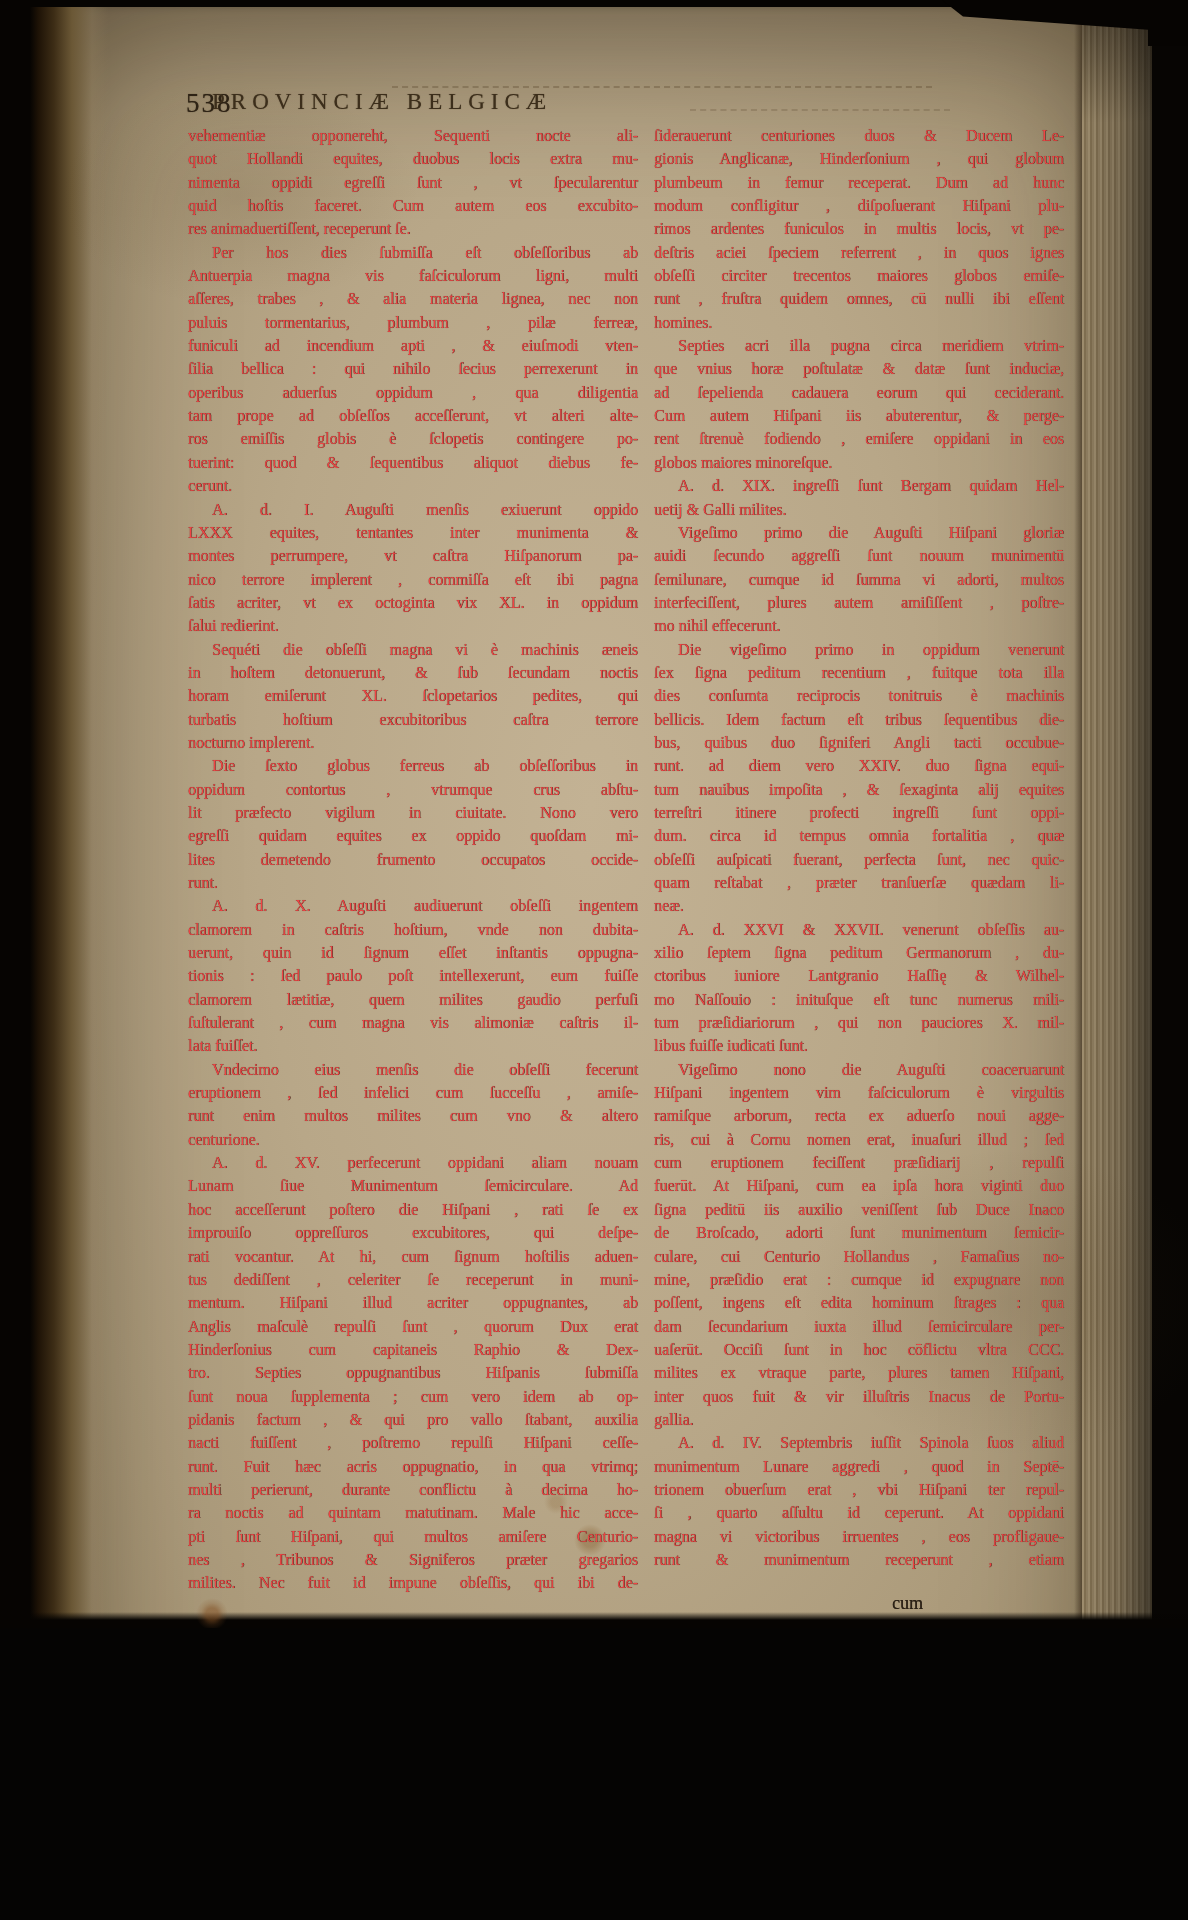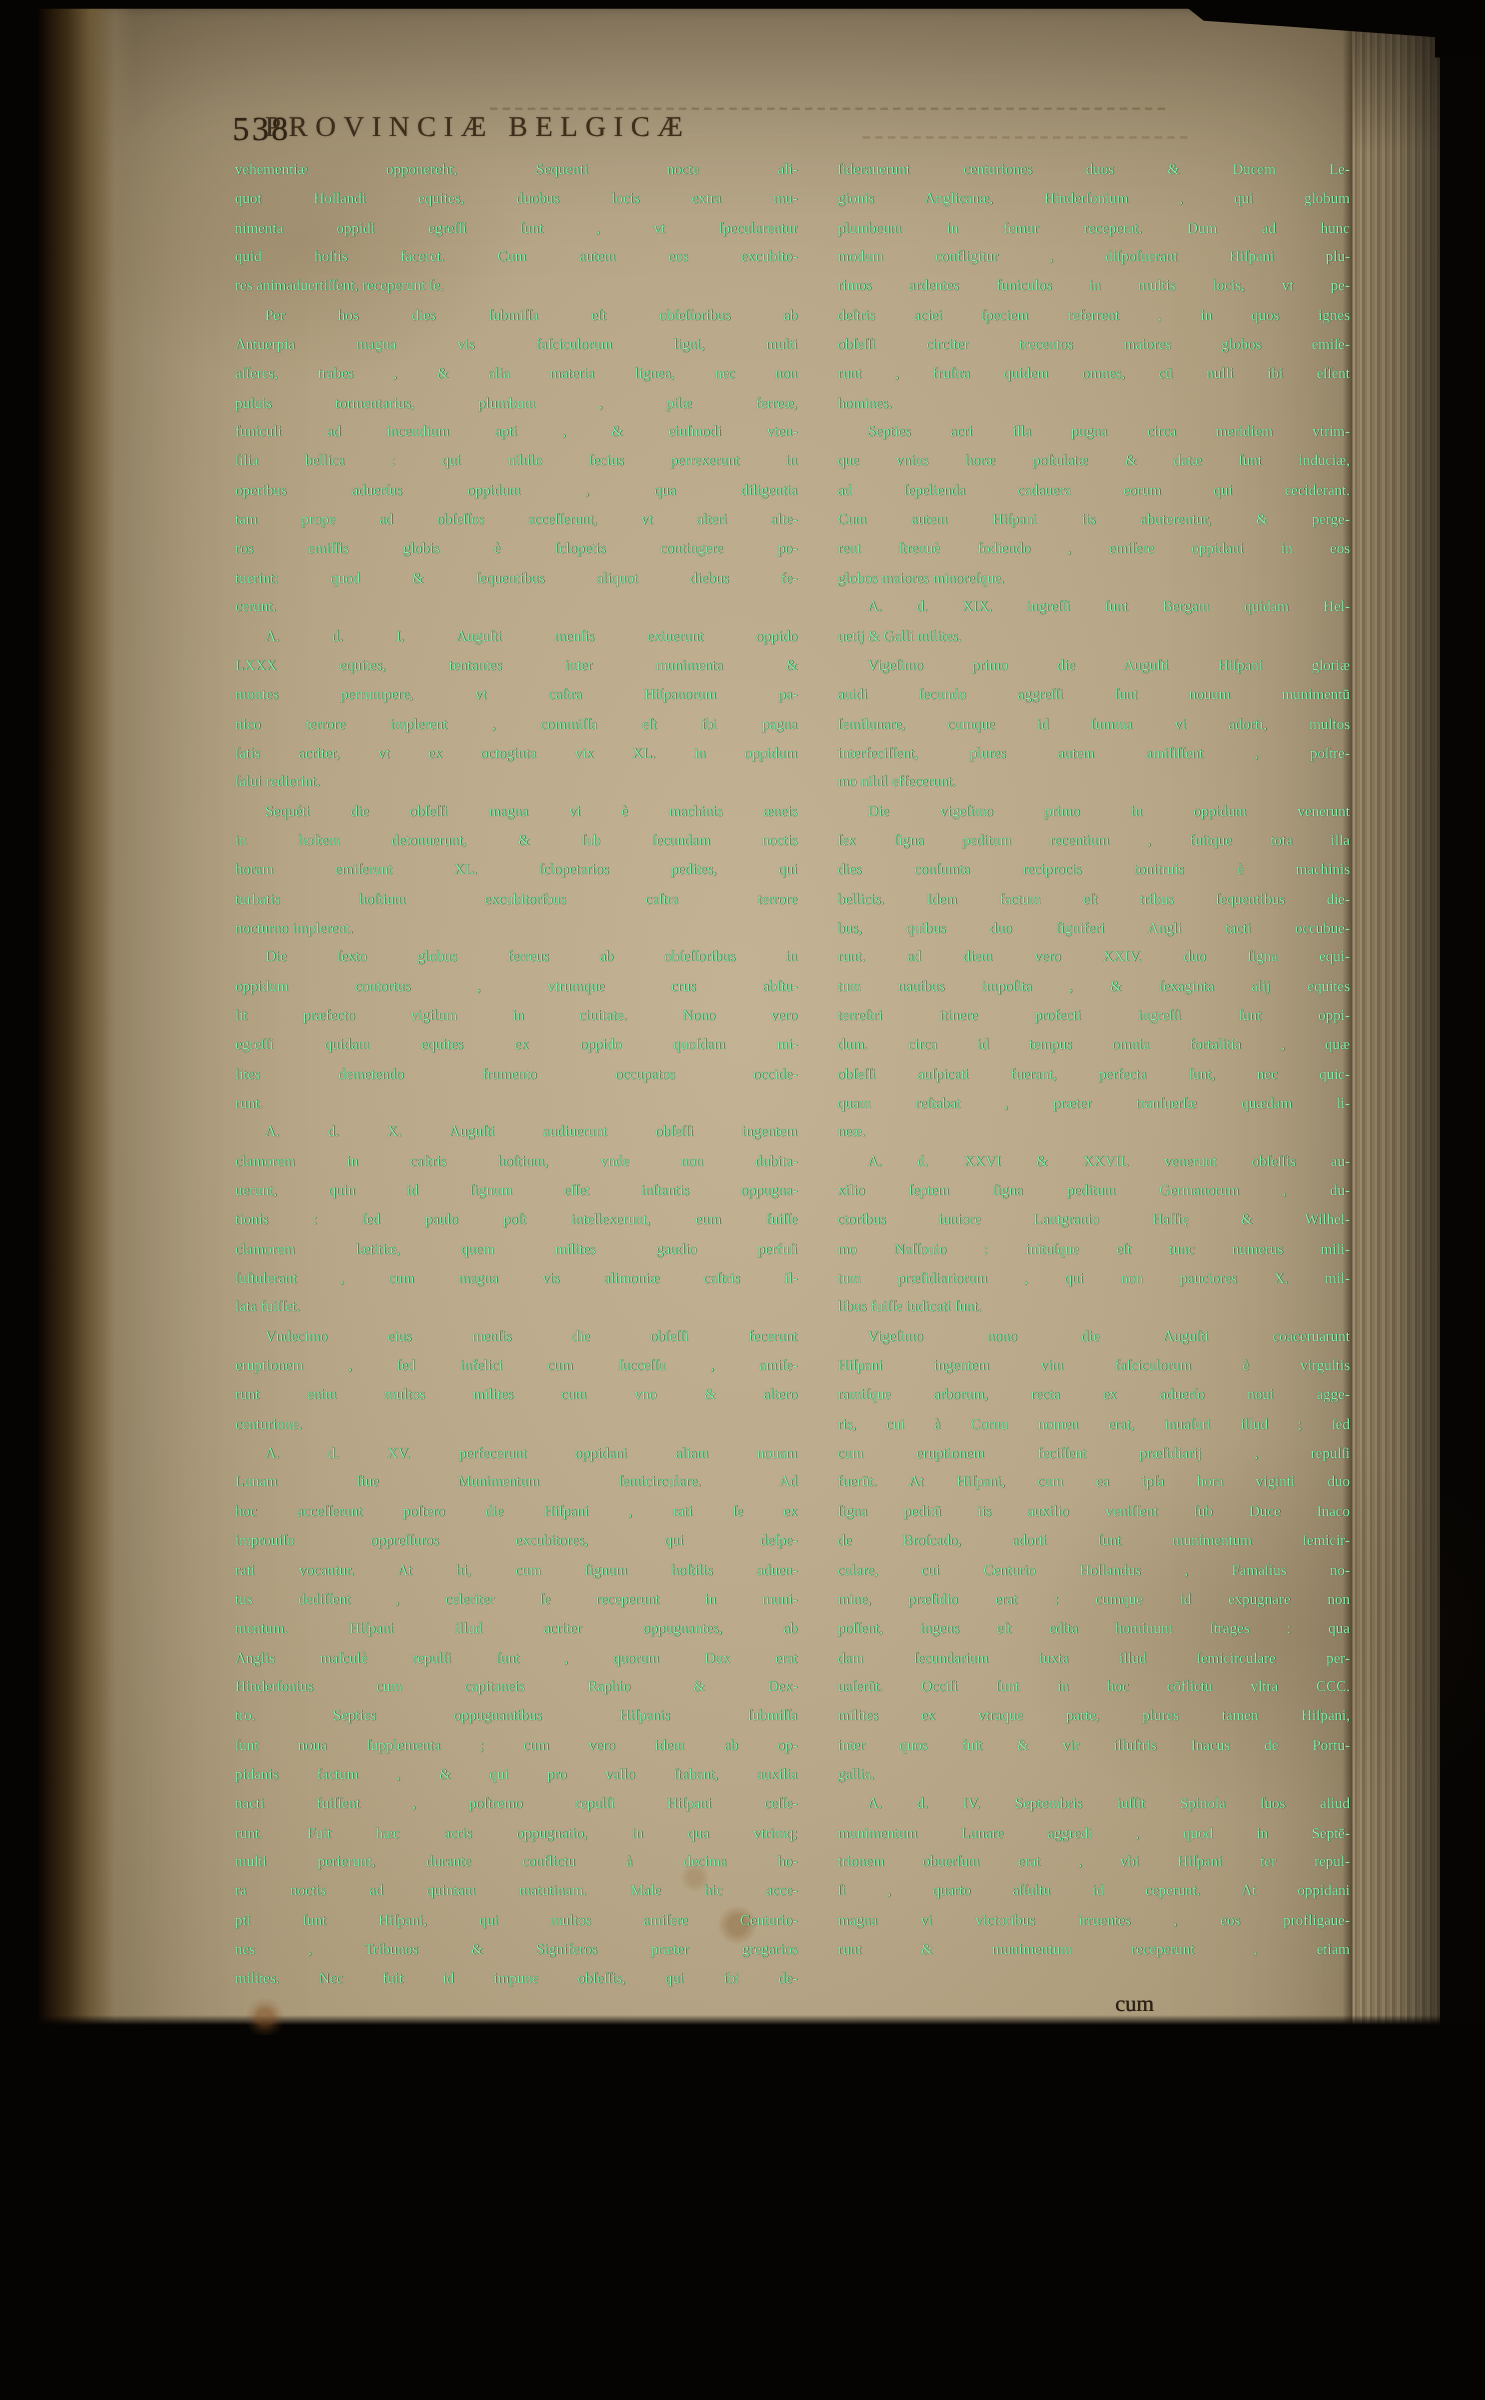--- a/index.html
+++ b/index.html
@@ -37,24 +37,24 @@
   .dashes{position:absolute;left:392px;top:86px;width:540px;height:0;
           border-top:2px dashed rgba(75,55,28,0.28);}
   .dashes2{position:absolute;left:690px;top:109px;width:260px;height:0;
           border-top:2px dashed rgba(75,55,28,0.2);}
   .page-number{position:absolute;left:186px;top:88px;font-size:27px;color:#2e2315;
           letter-spacing:2px;text-shadow:0 0 1px rgba(46,35,21,0.7);}
   .running-head{position:absolute;left:212px;top:89px;width:874px;
           font-size:23px;letter-spacing:6px;color:#3c2e1b;white-space:nowrap;
           text-shadow:0 0 1px rgba(60,46,27,0.6);}
   .columns{position:absolute;left:188px;top:124px;width:876px;display:flex;gap:16px;}
-  .col{color:#86efac;font-size:12px;line-height:23.35px;
+  .col{color:#ef4444;font-size:16px;line-height:23.35px;
        text-shadow:0.35px 0 0 rgba(43,33,21,0.85), 0 0 0.7px rgba(43,33,21,0.5);}
   .col-left{flex:0 0 450px;}
-  .col-right{flex:0 0 410px;margin-left:16px;}
+  .col-right{flex:0 0 410px;}
   .line{text-align:justify;text-align-last:justify;white-space:normal;}
   .line.end{text-align-last:left;}
   .line.indent{text-indent:24px;}
   .catchword{position:absolute;left:892px;top:1593px;font-size:18px;color:#2b2115;
        text-shadow:0.35px 0 0 rgba(43,33,21,0.85);}
 </style>
 </head>
 <body>
 
 <div class="scene">

